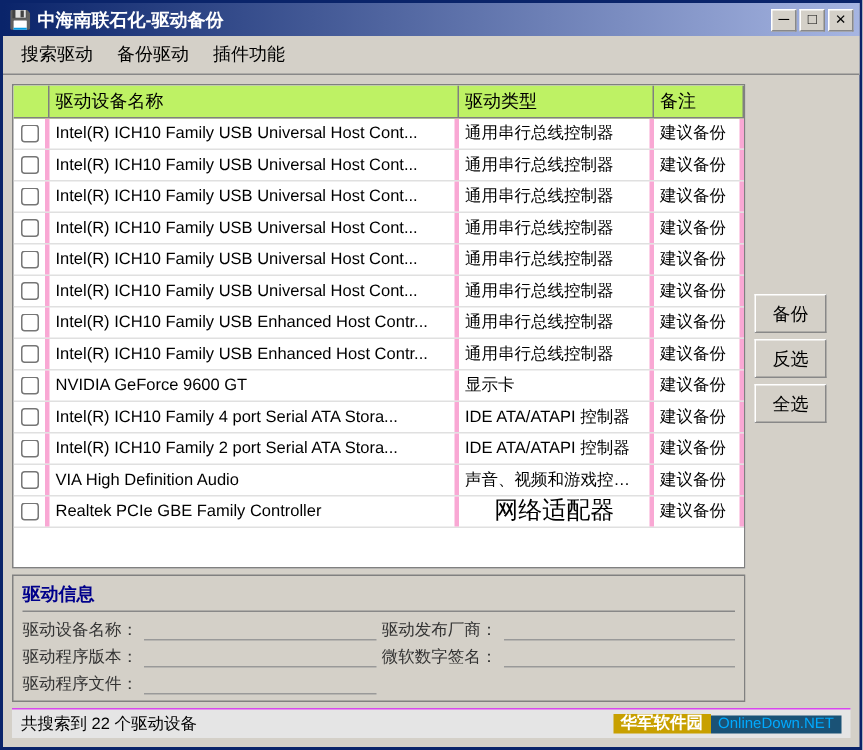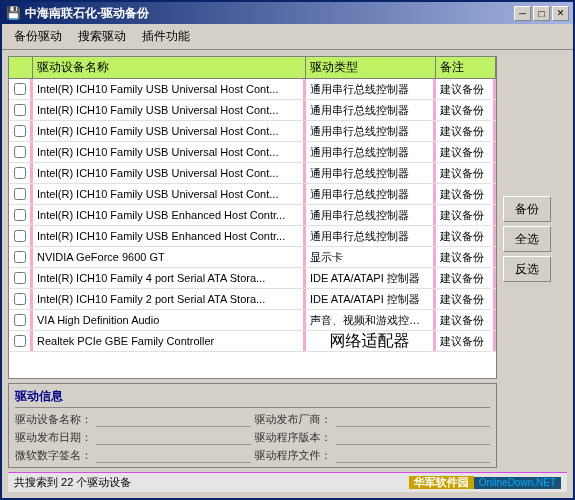--- a/index.html
+++ b/index.html
@@ -213,22 +213,22 @@
       <span>中海南联石化-驱动备份</span>
     </div>
     <div class="title-buttons">
       <div class="title-btn">─</div>
       <div class="title-btn">□</div>
       <div class="title-btn" style="font-size:9px;">✕</div>
     </div>
   </div>
 
   <div class="menu-bar">
+    <div class="menu-item">搜索驱动</div>
     <div class="menu-item">备份驱动</div>
-    <div class="menu-item">搜索驱动</div>
     <div class="menu-item">插件功能</div>
   </div>
 
   <div class="content">
     <div class="main-layout">
       <div class="left-panel">
 
         <div class="table-section">
           <div class="table-header">
             <div class="th"></div>
@@ -349,43 +349,39 @@
           <div style="display:grid; grid-template-columns:1fr 1fr; gap:3px 4px;" id="info-fields">
           <div class="info-row">
                 <span class="info-label">驱动设备名称：</span>
                 <span class="info-value"></span>
               </div>
               <div class="info-row">
                 <span class="info-label">驱动发布厂商：</span>
                 <span class="info-value"></span>
               </div>
               <div class="info-row">
-                <span class="info-label">驱动发布日期：</span>
-                <span class="info-value"></span>
-              </div>
-              <div class="info-row">
                 <span class="info-label">驱动程序版本：</span>
                 <span class="info-value"></span>
               </div>
               <div class="info-row">
                 <span class="info-label">微软数字签名：</span>
                 <span class="info-value"></span>
               </div>
               <div class="info-row">
                 <span class="info-label">驱动程序文件：</span>
                 <span class="info-value"></span>
               </div>
             </div>
         </div>
       </div>
 
       <div class="right-buttons">
         <button class="action-btn">备份</button>
+        <button class="action-btn">反选</button>
         <button class="action-btn">全选</button>
-        <button class="action-btn">反选</button>
       </div>
     </div>
 
     <div class="status-bar">
       <span>共搜索到 22 个驱动设备</span>
       <div style="display:flex;align-items:flex-end;line-height:1.2;">
         <span style="background:#c8a000;color:white;padding:0 5px;font-size:11px;font-weight:bold;">华军软件园</span>
         <span style="background:#1a5276;color:#00aaff;padding:0 5px;font-size:10px;">OnlineDown.NET</span>
       </div>
     </div>

